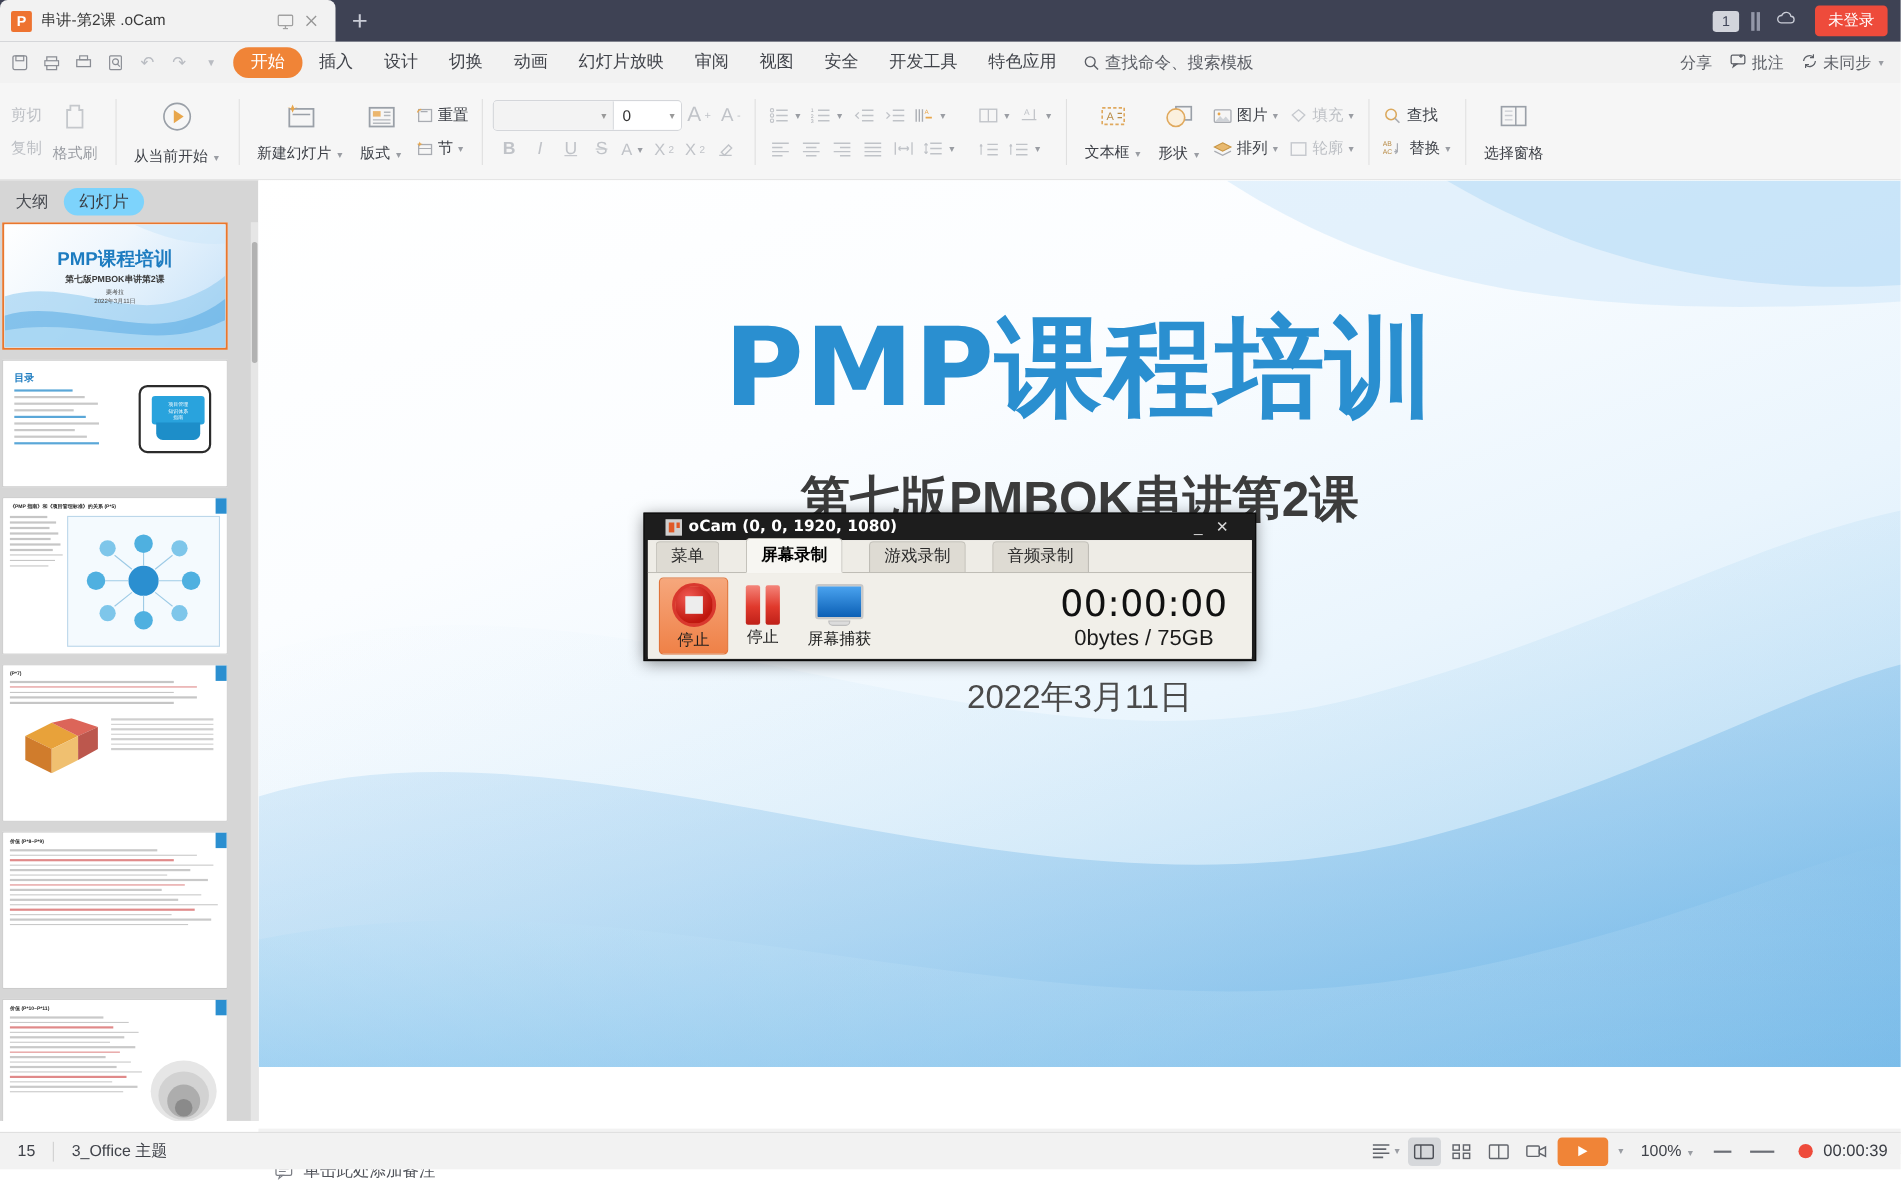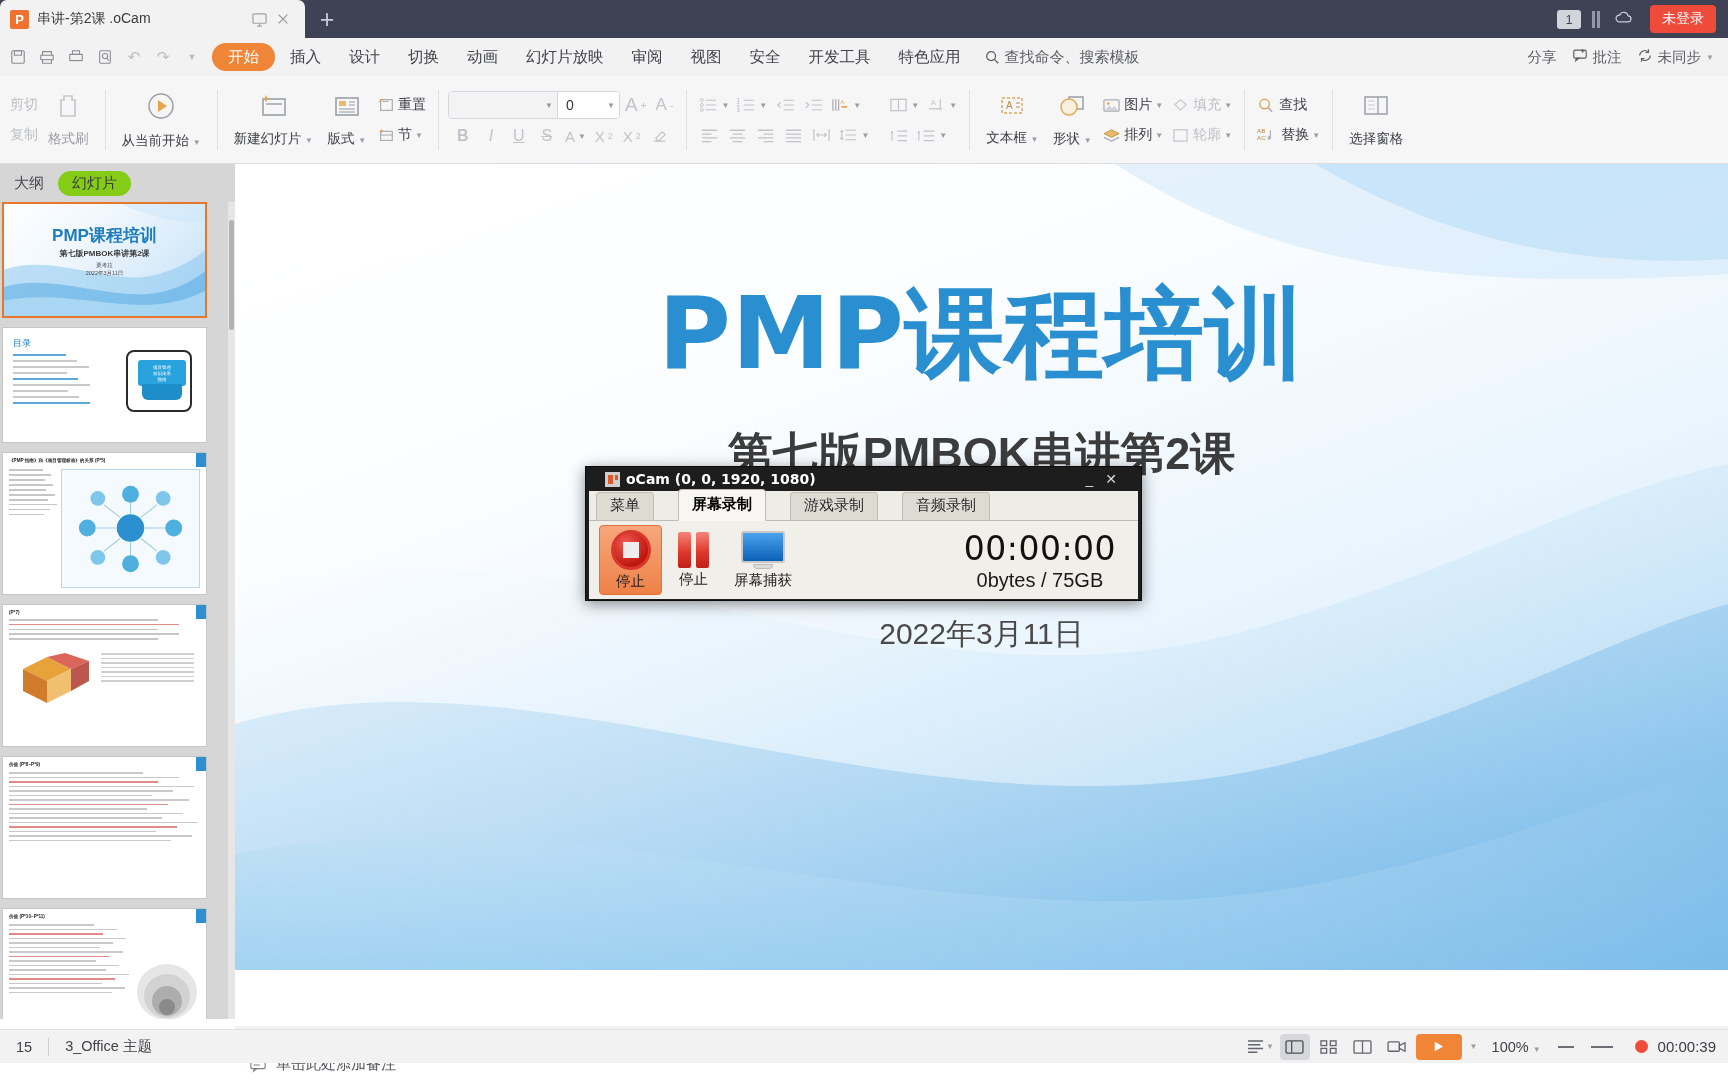--- a/index.html
+++ b/index.html
@@ -91,21 +91,21 @@
               font-size: 13px; color: #333; background:#f3f3f3; }
   .fontname .c { margin-left: auto; font-size: 8px; color: #999; }
   .fontsize { width: 62px; height: 26px; border-left: 1px solid #d4d6da; display:flex; align-items:center;
               padding: 0 4px 0 8px; font-size: 14px; color: #333; background: #fff; }
   .fontsize .c { margin-left: auto; font-size: 8px; color: #999; }
 
   
   .sidebar { position: absolute; left: 0; top: 164px; width: 235px; height: 855px; background: #d6d6d6; }
   .sb-head { height: 38px; display: flex; align-items: center; gap: 14px; padding-left: 14px; }
   .sb-tab { font-size: 15px; color: #4a4d53; }
-  .sb-tab.active { background: #84cc16; color: #3a3d42; border-radius: 13px; padding: 3px 14px; }
+  .sb-tab.active { background: #7dd3fc; color: #3a3d42; border-radius: 13px; padding: 3px 14px; }
   .sb-list { position: absolute; left: 0; top: 38px; width: 228px; bottom: 0; overflow: hidden; }
   .thumb { position: relative; width: 205px; margin: 0 0 9px 2px; background: #fff;
            border: 1px solid #c6c6c6; }
   .thumb.sel { border: 2px solid #e8772e; }
   .th-bg { position: absolute; inset: 0; background:
       linear-gradient(135deg, #ffffff 0%, #eef6fd 40%, #d4e9fa 75%, #bcdcf6 100%); }
   .th-wave { position: absolute; inset: 0; overflow: hidden; }
   .th-wave svg { width: 100%; height: 100%; }
   .thumb-in { position: relative; height: 100%; }
   .sb-scroll { position: absolute; right: 0; top: 38px; width: 7px; bottom: 0; background: #e6e6e6; }
@@ -666,21 +666,21 @@
           <div class="thumb-in">
             <div style="position:absolute;left:0;right:0;top:20px;text-align:center;font-size:17px;font-weight:bold;color:#1d7cc0">PMP课程培训</div>
             <div style="position:absolute;left:0;right:0;top:44px;text-align:center;font-size:8px;font-weight:bold;color:#3b3b3b">第七版PMBOK串讲第2课</div>
             <div style="position:absolute;left:0;right:0;top:58px;text-align:center;font-size:5.5px;color:#4a4a4a">栗考拉</div>
             <div style="position:absolute;left:0;right:0;top:66px;text-align:center;font-size:5.5px;color:#4a4a4a">2022年3月11日</div>
           </div>
         </div>
         <div class="thumb" style="height: 116px;">
           <div class="th-bg" style="background:#fff"></div>
           <div class="thumb-in">
-            <div style="position:absolute;left:10px;top:9px;font-size:9px;font-weight:normal;color:#1d7cc0">目录</div>
+            <div style="position:absolute;left:10px;top:9px;font-size:9px;font-weight:bold;color:#1d7cc0">目录</div>
             <div style="position:absolute;left:10px;top:26px;width:88px">
               <div style="height:2px;background:#5aa7d8;margin-bottom:4px;width:60%"></div>
               <div style="height:2px;background:#c9c9c9;margin-bottom:4px;width:73%"></div>
               <div style="height:2px;background:#c9c9c9;margin-bottom:4px;width:86%"></div>
               <div style="height:2px;background:#c9c9c9;margin-bottom:4px;width:61%"></div>
               <div style="height:2px;background:#5aa7d8;margin-bottom:4px;width:74%"></div>
               <div style="height:2px;background:#c9c9c9;margin-bottom:4px;width:87%"></div>
               <div style="height:2px;background:#c9c9c9;margin-bottom:4px;width:62%"></div>
               <div style="height:2px;background:#c9c9c9;margin-bottom:4px;width:75%"></div>
               <div style="height:2px;background:#5aa7d8;margin-bottom:4px;width:88%"></div>

